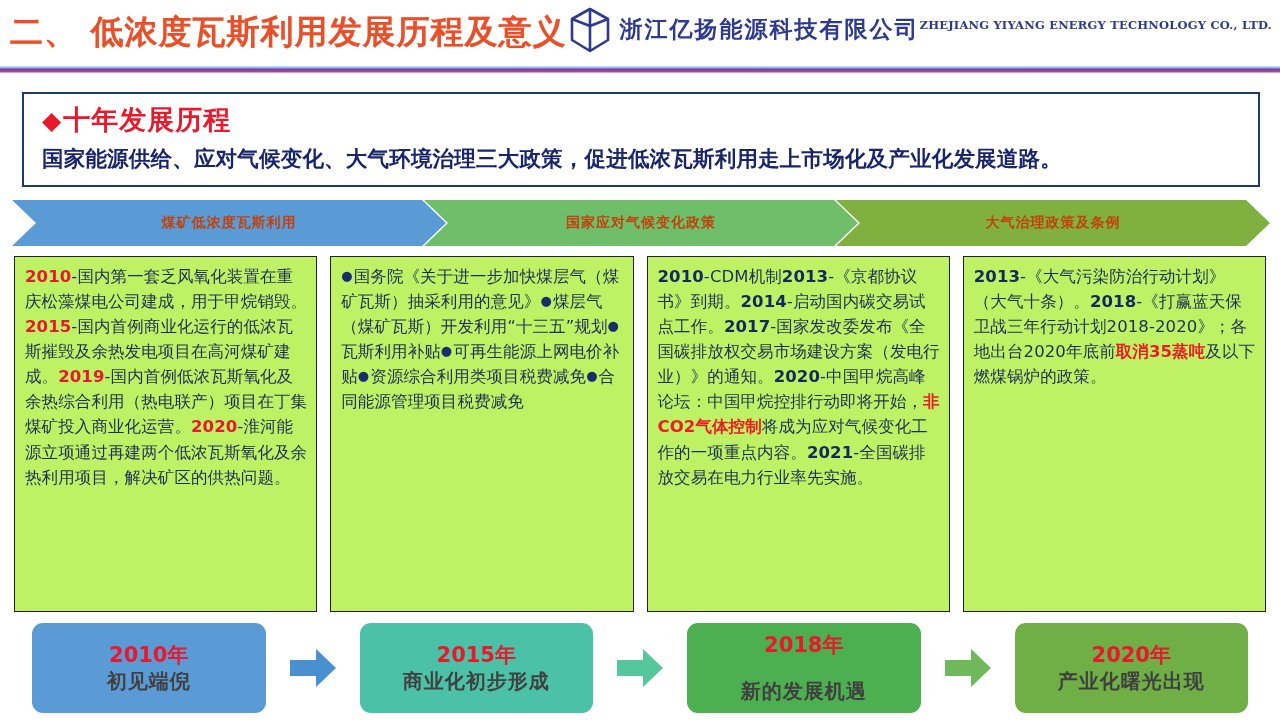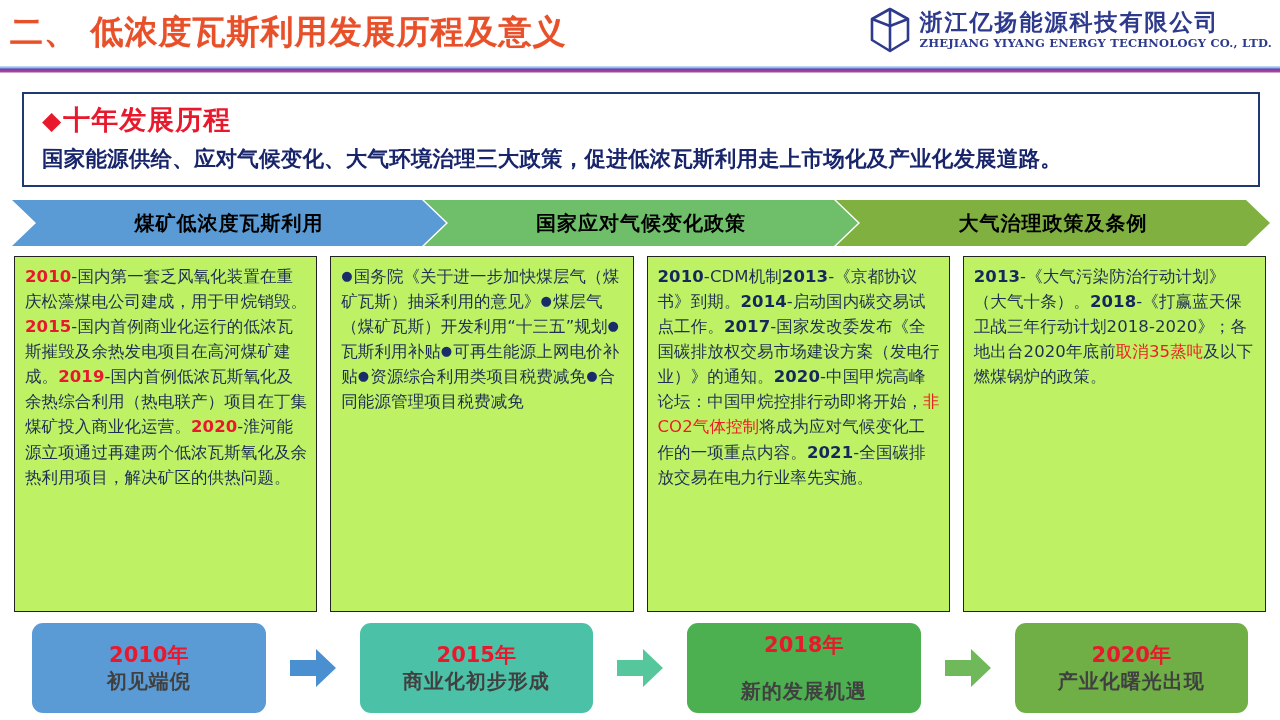--- a/index.html
+++ b/index.html
@@ -13,56 +13,56 @@
   
   #header { position:absolute; left:0; top:0; width:1280px; height:72px; }
   #slide-title {
     position:absolute; left:10px; top:10px;
     font-size:33px; font-weight:bold; color:#E8502A;
     letter-spacing:1px; white-space:nowrap;
     text-shadow:0 0 1px rgba(232,80,42,.4);
   }
   #logo-block { position:absolute; right:8px; top:6px; display:flex; align-items:center; }
   #logo-mark { width:44px; height:48px; margin-right:8px; flex:0 0 auto; }
-  #logo-text { display:flex; flex-direction:column; justify-content:flex-start; }
+  #logo-text { display:flex; flex-direction:row; justify-content:flex-start; }
   #logo-cn { font-size:23px; font-weight:bold; color:#2E3A8C; letter-spacing:2px; line-height:1.12; white-space:nowrap; }
   #logo-en { font-family:"DejaVu Serif","Liberation Serif",serif; font-size:11.5px; font-weight:bold;
              color:#2E3A8C; letter-spacing:.2px; white-space:nowrap; margin-top:1px; }
 
   #header-rule { position:absolute; left:0; top:66px; width:1280px; height:7px;
     background:linear-gradient(180deg,#cfe3f5 0%,#8fc0e8 22%,#6a44b5 45%,#9b3f9b 66%,#c03c86 82%,#dfe9f6 100%); }
 
   
   #callout { position:absolute; left:22px; top:92px; width:1238px; height:95px;
     border:2px solid #1F3A6E; background:#ffffff; padding:8px 0 0 18px; }
   #callout-head { display:flex; align-items:center; }
   #callout-diamond { color:#E8192C; font-size:25px; line-height:1; margin-right:2px; }
   #callout-title { font-size:27px; font-weight:bold; color:#E8192C; letter-spacing:1px; }
   #callout-sub { margin-top:6px; font-size:21.5px; font-weight:bold; color:#18256B; letter-spacing:.2px; white-space:nowrap; }
 
   
   #chevrons { position:absolute; left:12px; top:200px; width:1258px; height:46px; display:flex; }
   .chev { position:relative; height:46px; display:flex; align-items:center; justify-content:center; flex:1; margin-right:-22px; }
   .chev:last-child { margin-right:0; }
   .chev .shape { position:absolute; inset:0; }
-  .chev-label { position:relative; z-index:2; font-size:20px; font-weight:bold; color:#000000;
+  .chev-label { position:relative; z-index:2; font-size:14px; font-weight:bold; color:#c2410c;
     letter-spacing:1px; white-space:nowrap; }
   #chev-0 .shape { background:#5B9BD5; clip-path:polygon(0 0,calc(100% - 24px) 0,100% 50%,calc(100% - 24px) 100%,0 100%,24px 50%); }
   #chev-1 .shape { background:#4BC2A8; clip-path:polygon(0 0,calc(100% - 24px) 0,100% 50%,calc(100% - 24px) 100%,0 100%,24px 50%); }
   #chev-2 .shape { background:#6FBF6A; clip-path:polygon(0 0,calc(100% - 24px) 0,100% 50%,calc(100% - 24px) 100%,0 100%,24px 50%); }
   #chev-3 .shape { background:#7FB040; clip-path:polygon(0 0,calc(100% - 24px) 0,100% 50%,calc(100% - 24px) 100%,0 100%,24px 50%); }
 
   
   #panels { position:absolute; left:14px; top:256px; width:1252px; height:356px;
     display:flex; gap:13px; }
   .panel { flex:1; background:#bef264; border:1px solid #222; padding:7px 9px 6px 10px; overflow:hidden; }
   .panel p { font-size:16.5px; line-height:1.52; color:#1F2E55; margin:0; letter-spacing:.1px; }
   .yr-red { color:#E8192C; font-weight:bold; }
   .yr-navy { color:#16275E; font-weight:bold; }
-  .hot { color:#ED1C24; font-weight:normal; }
+  .hot { color:#ED1C24; font-weight:bold; }
   .blt { display:inline-block; color:#1B2C6B; font-size:13px; vertical-align:2px; margin-right:1px; }
 
   
   #milestones { position:absolute; left:32px; top:620px; width:1216px; height:96px;
     display:flex; align-items:center; }
   .ms-box { width:234px; height:90px; border-radius:11px; display:flex; flex-direction:column;
     align-items:center; justify-content:center; }
   .ms-year { font-size:21px; font-weight:bold; color:#E8192C; line-height:1.25; }
   .ms-sub { font-size:20px; font-weight:bold; color:#404040; line-height:1.3; letter-spacing:1px; }
   .ms-arrow { width:46px; height:42px; margin:0 24px; flex:0 0 auto; }

